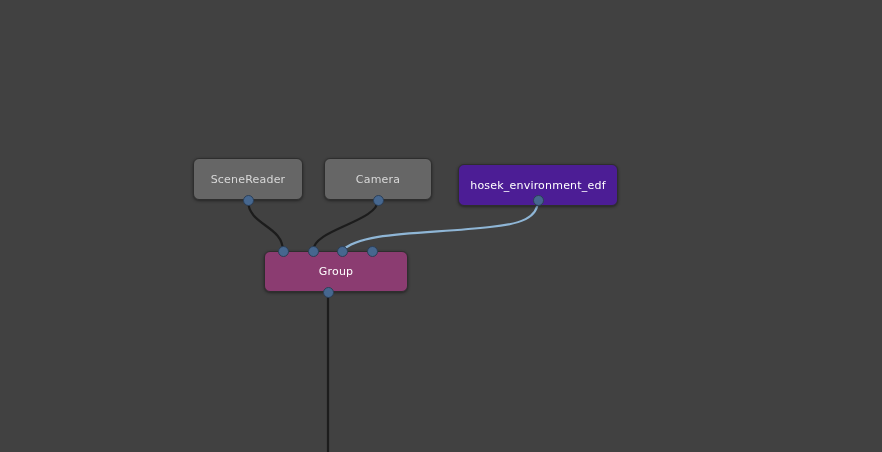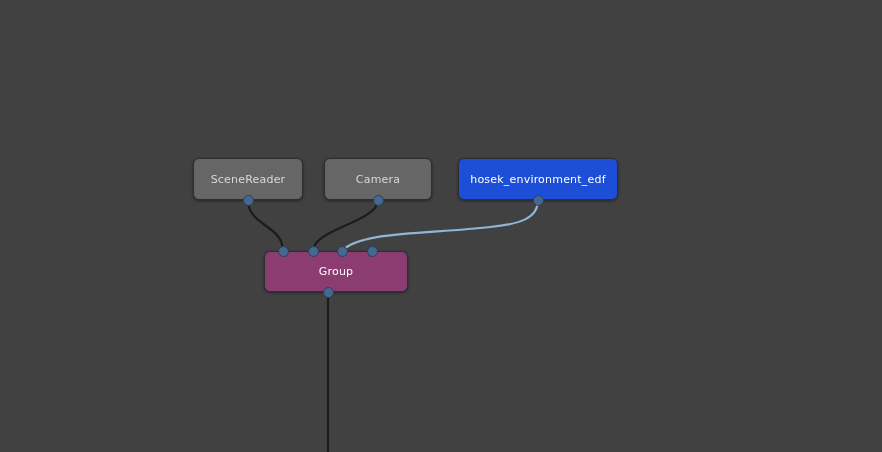--- a/index.html
+++ b/index.html
@@ -40,21 +40,22 @@
     letter-spacing: 0.2px;
     white-space: nowrap;
   }
   .node-gray {
     background: #666666;
   }
   .node-gray .node-label {
     color: #d8d8d8;
   }
   .node-blue {
-    background: #1d4ed8;
+    background: #4c1d95;
+    margin-top: 6px;
   }
   .node-blue .node-label {
     color: #ffffff;
   }
   .node-purple {
     background: #8b3c71;
   }
   .node-purple .node-label {
     color: #ffffff;
   }

